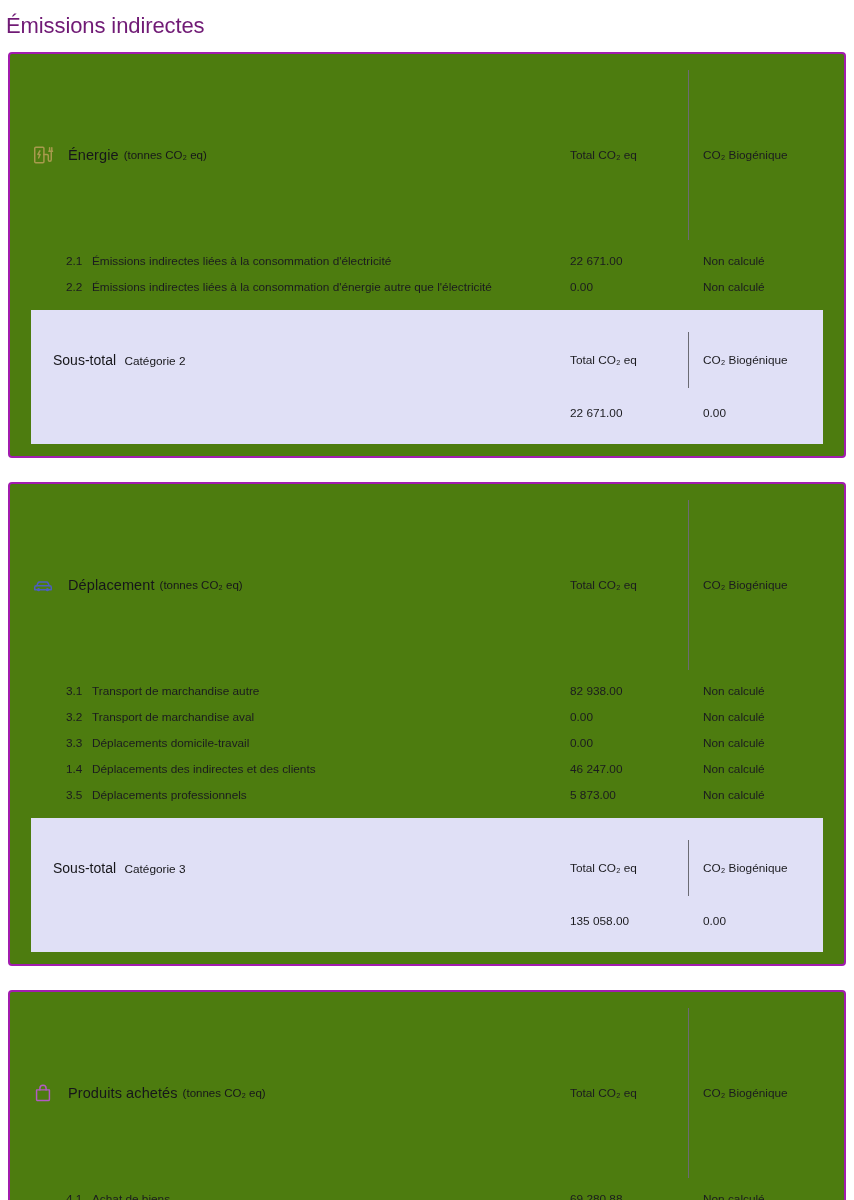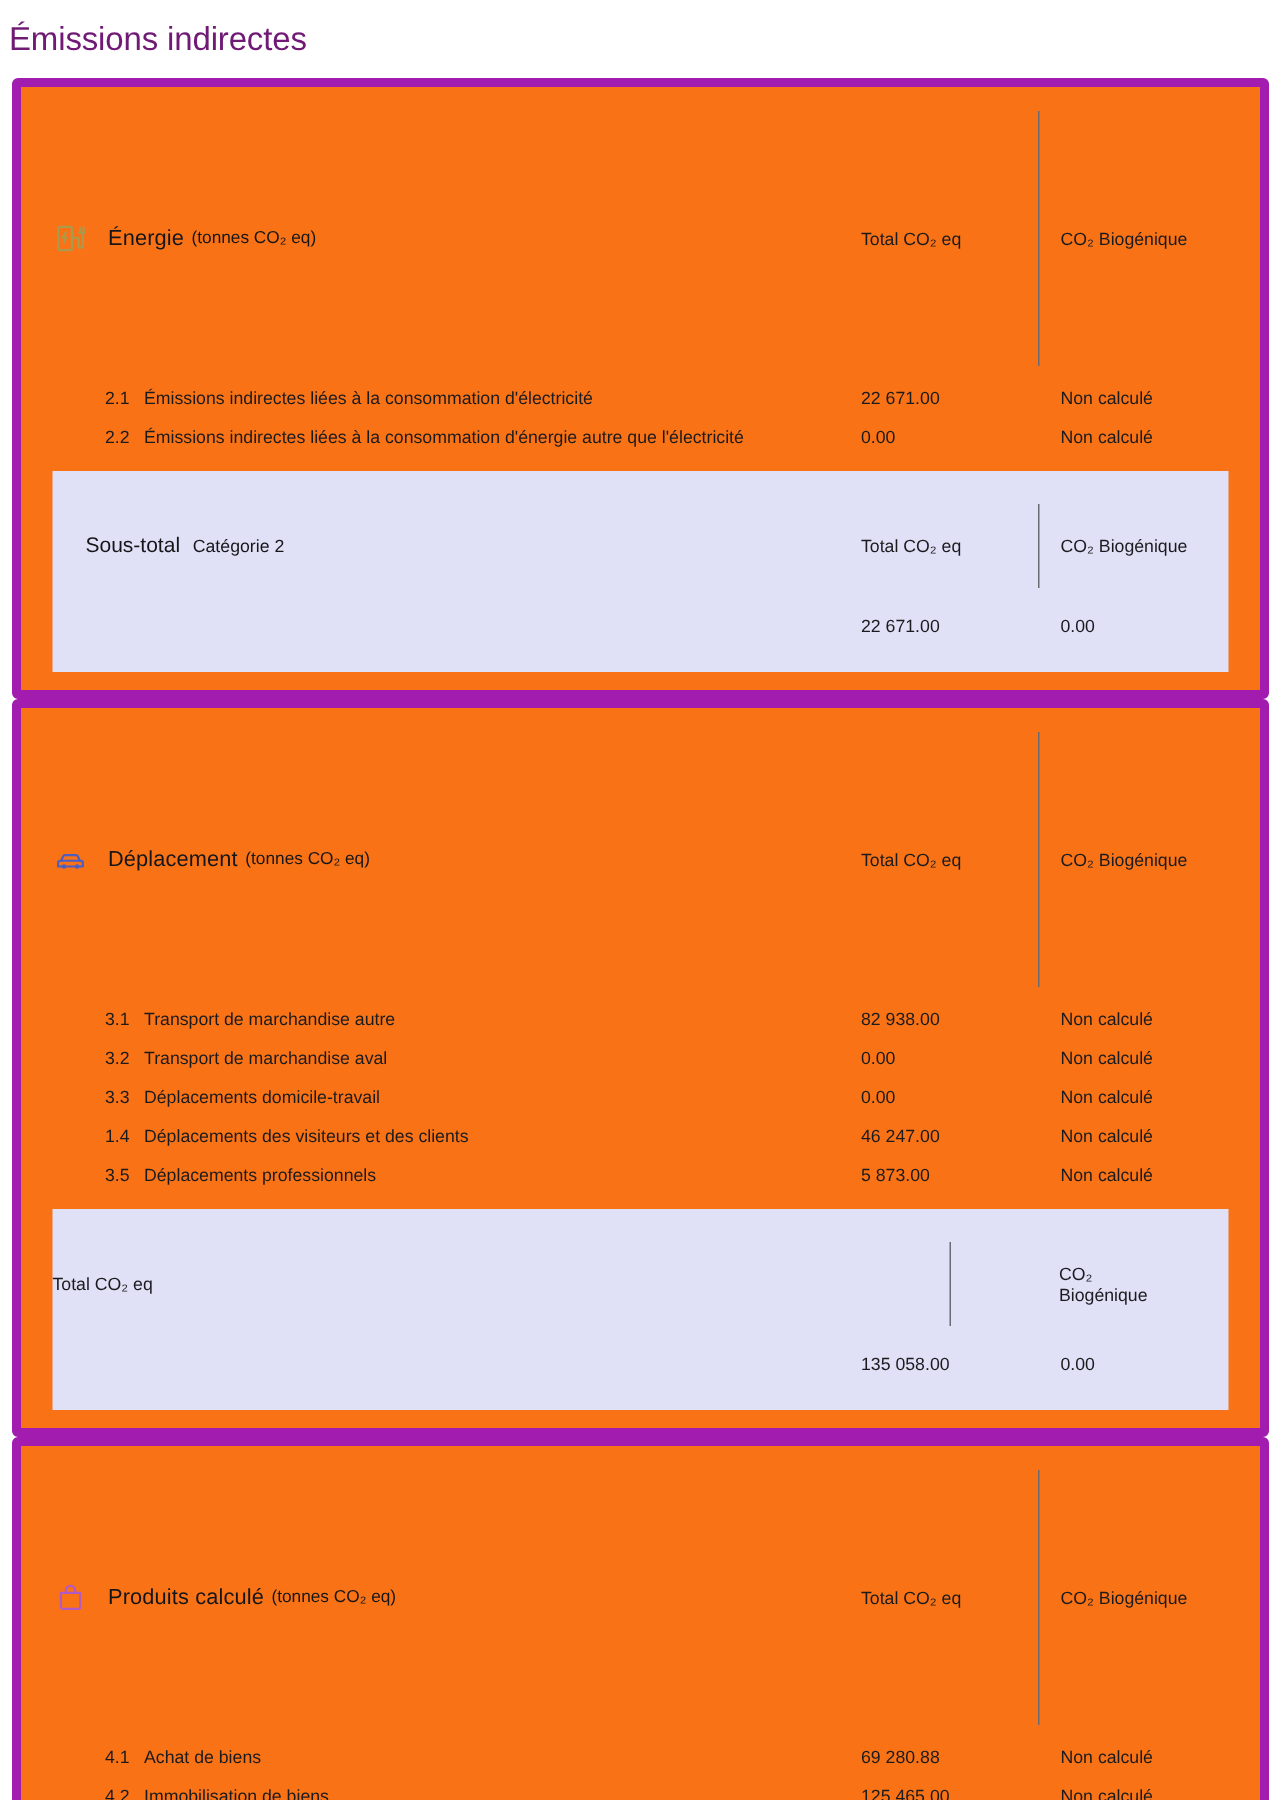--- a/index.html
+++ b/index.html
@@ -23,24 +23,24 @@
     color: #701a75;
     margin: 0;
     padding: 10px 0 0 6px;
     line-height: 32px;
     letter-spacing: -0.1px;
   }
 
   .cards { padding: 10px 8px 8px 8px; }
 
   .card {
-    border: 6px solid #a21caf;
+    border: 2px solid #a21caf;
     border-radius: 4px;
-    background: #f97316;
-    margin-bottom: 0;
+    background: #4d7c0f;
+    margin-bottom: 24px;
     overflow: hidden;
   }
 
   
   .row {
     display: grid;
     grid-template-columns: 560px 118px 1px 159px;
     align-items: center;
   }
 
@@ -249,41 +249,45 @@
             <span class="sub-title">Déplacements domicile-travail</span>
           </div>
           <div class="val">0.00</div>
           <div></div>
           <div class="val second">Non calculé</div>
         </div>
 
         <div class="row sub-row">
           <div class="c-label">
             <span class="sub-num">1.4</span>
-            <span class="sub-title">Déplacements des visiteurs et des clients</span>
+            <span class="sub-title">Déplacements des indirectes et des clients</span>
           </div>
           <div class="val">46 247.00</div>
           <div></div>
           <div class="val second">Non calculé</div>
         </div>
 
         <div class="row sub-row">
           <div class="c-label">
             <span class="sub-num">3.5</span>
             <span class="sub-title">Déplacements professionnels</span>
           </div>
           <div class="val">5 873.00</div>
           <div></div>
           <div class="val second">Non calculé</div>
         </div>
 
       </div>
 
       <div class="subtotal">
         <div class="row">
+          <div class="c-label">
+            <span class="st-strong">Sous-total</span>
+            <span class="st-light">Catégorie 3</span>
+          </div>
           <div class="col-head first">Total CO₂ eq</div>
           <div class="divider" style="height:56px"></div>
           <div class="col-head second">CO₂ Biogénique</div>
         </div>
         <div class="row line2">
           <div></div>
           <div class="val">135 058.00</div>
           <div></div>
           <div class="val second">0.00</div>
         </div>
@@ -294,21 +298,21 @@
       <div class="rows-wrap">
 
         <div class="row cat-header">
           <div class="c-label">
             <span class="cat-icon">
               <svg viewBox="0 0 24 24" width="22" height="22" fill="none" stroke="#b35ac4" stroke-width="1.6" stroke-linecap="round" stroke-linejoin="round">
                 <path d="M5 8.6 h14 v10.4 a1.2 1.2 0 0 1 -1.2 1.2 h-11.6 a1.2 1.2 0 0 1 -1.2 -1.2 z"></path>
                 <path d="M8.6 8.6 V7 a3.4 3.4 0 0 1 6.8 0 v1.6"></path>
               </svg>
             </span>
-            <span class="cat-name">Produits calculé</span>
+            <span class="cat-name">Produits achetés</span>
             <span class="cat-unit">(tonnes CO₂ eq)</span>
           </div>
           <div class="col-head first">Total CO₂ eq</div>
           <div class="divider" style="height:170px"></div>
           <div class="col-head second">CO₂ Biogénique</div>
         </div>
 
         <div class="row sub-row">
           <div class="c-label">
             <span class="sub-num">4.1</span>

